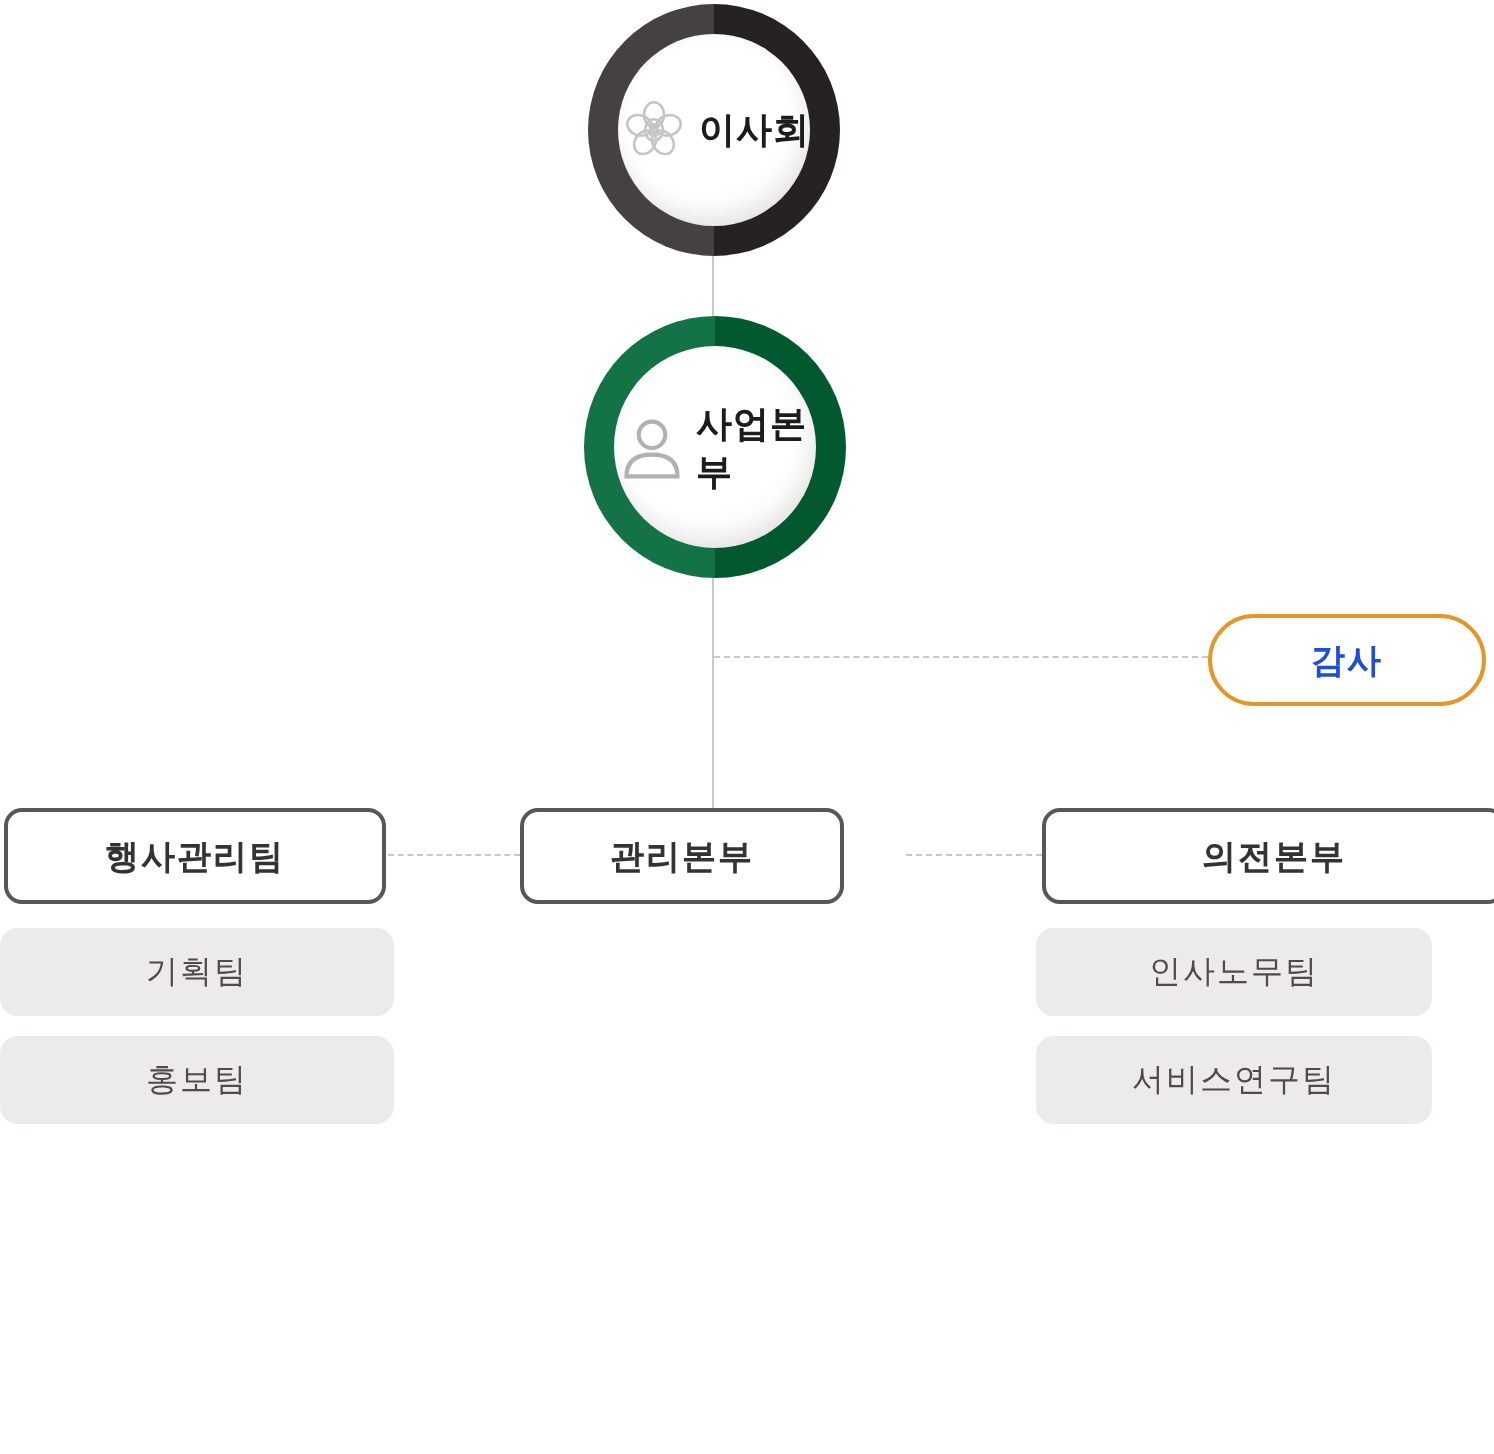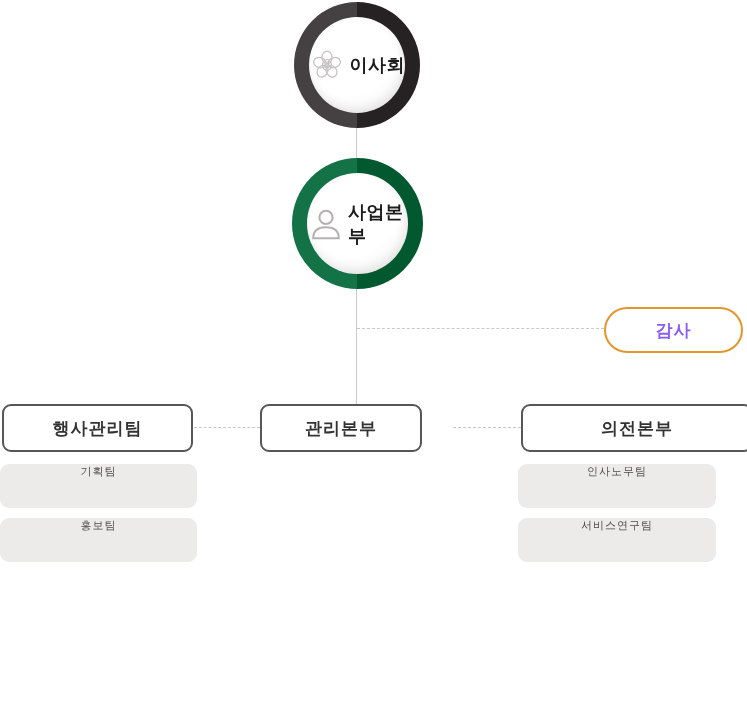--- a/index.html
+++ b/index.html
@@ -73,21 +73,21 @@
     width: 139px; height: 46px;
     box-sizing: border-box;
     background: #ffffff;
     border: 2px solid #e39629;
     border-radius: 23px;
     display: flex;
     align-items: center;
     justify-content: center;
     font-size: 17px;
     font-weight: bold;
-    color: #8b5cf6;
+    color: #1d4ed8;
     letter-spacing: 1px;
   }
 
   
   .division-box {
     position: absolute;
     top: 404px;
     height: 48px;
     box-sizing: border-box;
     background: #ffffff;
@@ -114,22 +114,23 @@
     gap: 10px;
   }
   .team-col-1 { left: 0px;   width: 197px; }
   .team-col-2 { left: 258px; width: 197px; }
   .team-col-3 { left: 518px; width: 198px; }
   .team-box {
     height: 44px;
     border-radius: 9px;
     background: #edebe9;
     display: flex;
+    align-items: center;
     justify-content: center;
-    font-size: 11px;
+    font-size: 16px;
     color: #4f4b48;
     letter-spacing: 1px;
   }
 </style>
 </head>
 <body>
 
 <div class="canvas">
 
   <div class="vline vline-1"></div>

